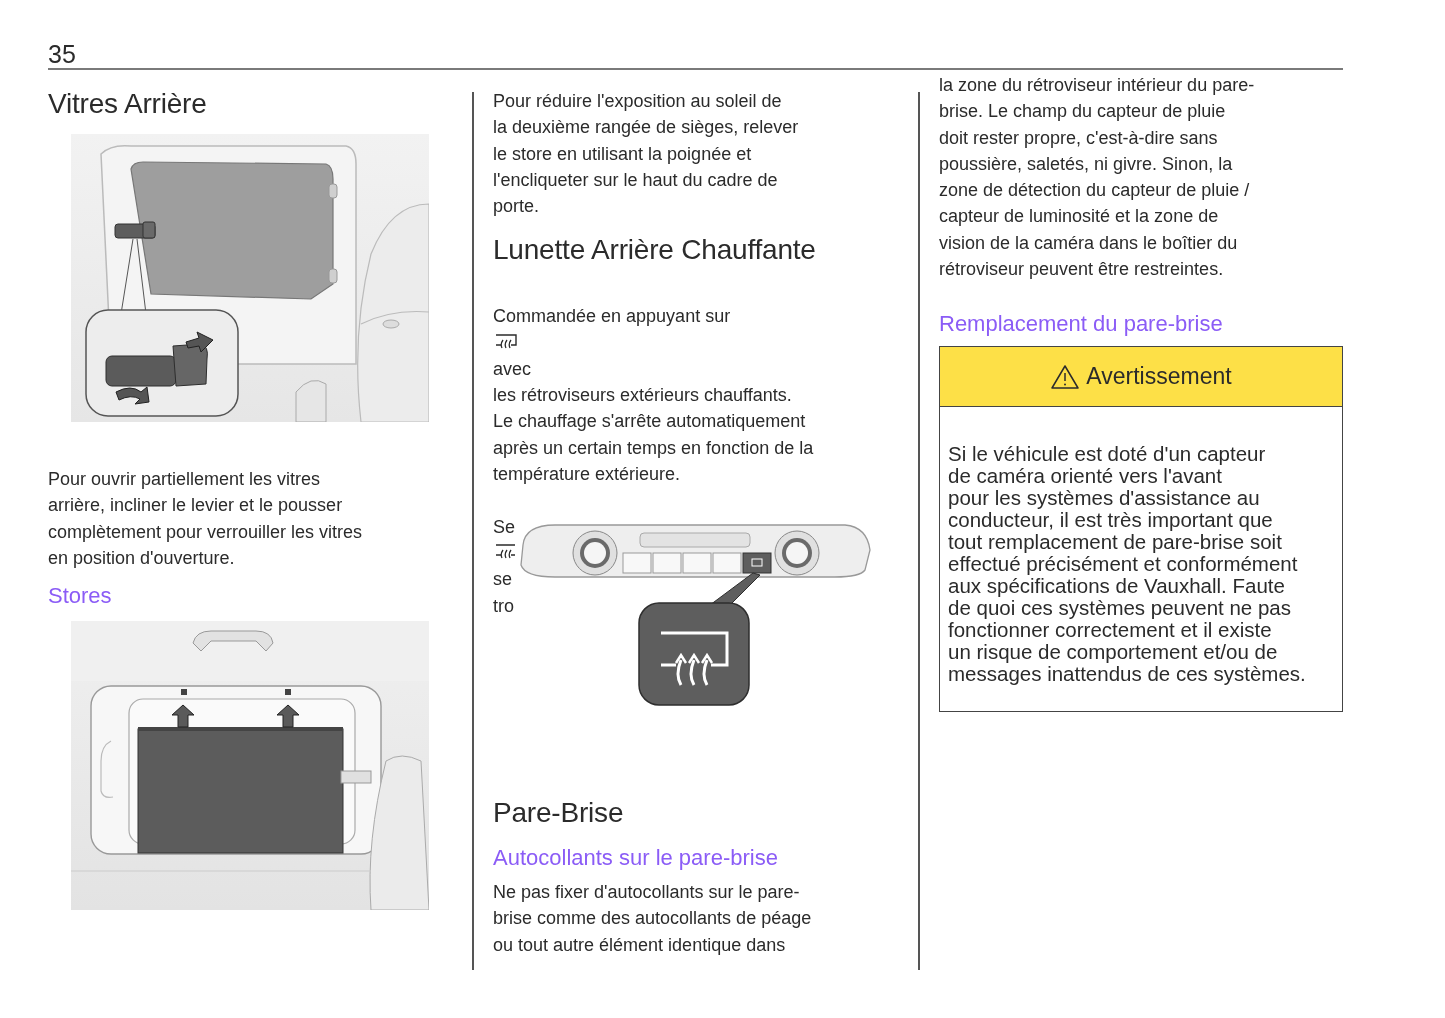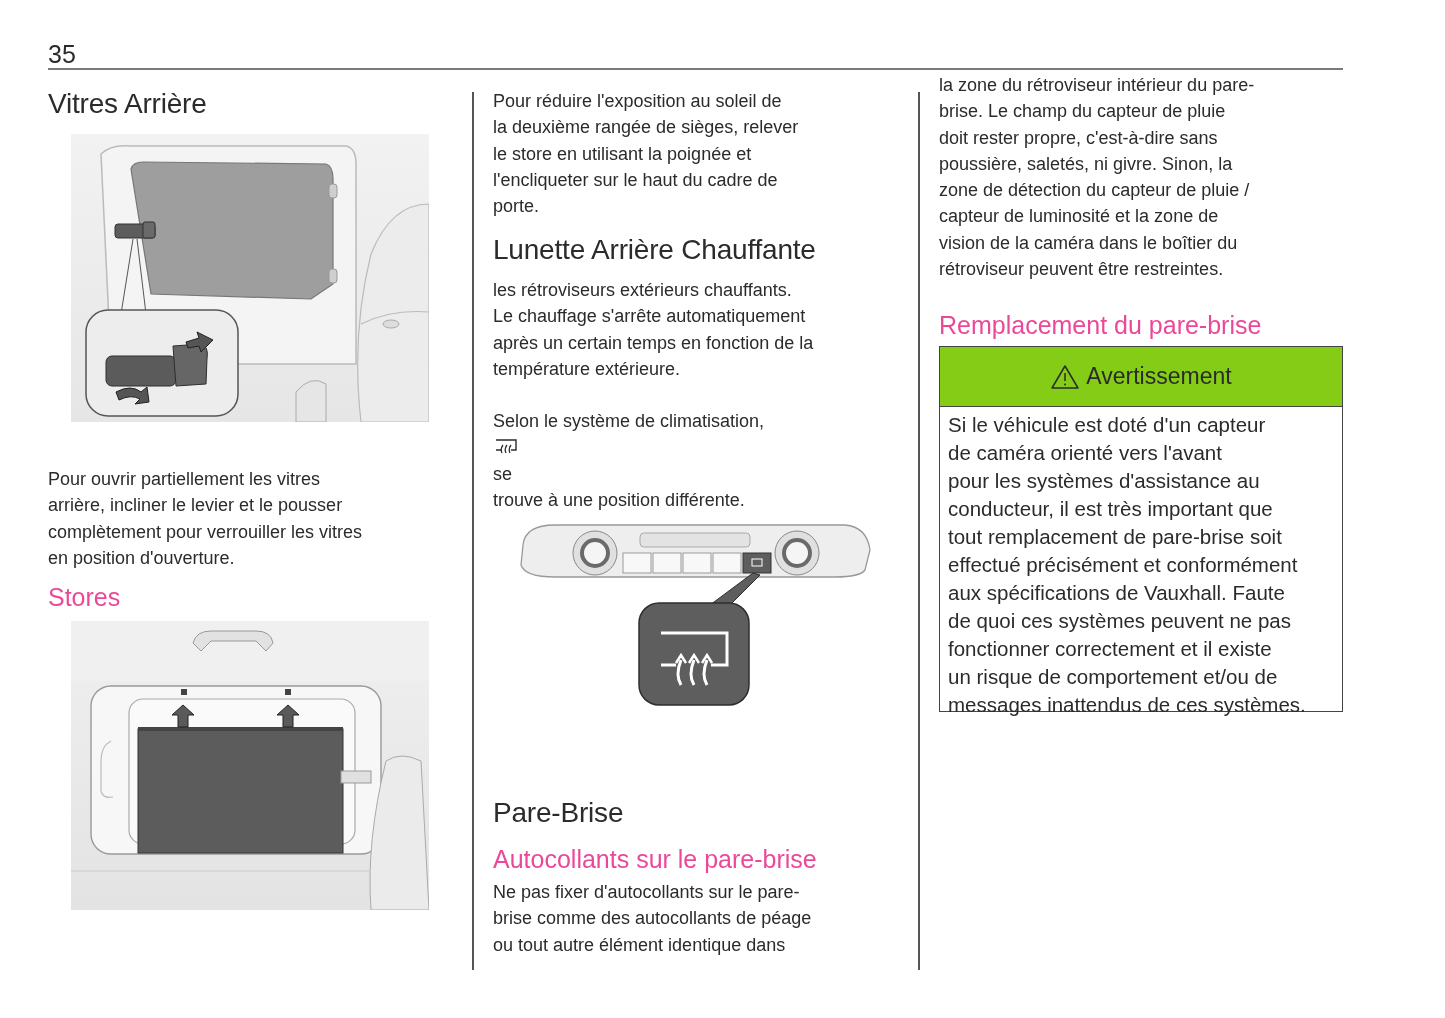--- a/index.html
+++ b/index.html
@@ -8,38 +8,38 @@
 
     .page-header { position: absolute; left: 48px; top: 38px; width: 1295px; height: 32px; border-bottom: 2px solid #7a7a7a; }
     .page-number { position: absolute; left: 0; top: 2px; font-size: 25px; color: #2b2b2b; }
     .page-title { position: absolute; left: 133px; top: 2px; font-size: 25px; color: #2b2b2b; }
 
     .divider { position: absolute; width: 1.5px; background: #555; }
     .divider-1 { left: 472px; top: 92px; height: 878px; }
     .divider-2 { left: 918px; top: 92px; height: 878px; }
 
     h1.section { font-size: 28px; font-weight: normal; color: #2b2b2b; letter-spacing: -0.2px; }
-    h2.sub { font-size: 25px; font-weight: normal; color: #ec4899; }
+    h2.sub { font-size: 22px; font-weight: normal; color: #8b5cf6; }
     p.body { font-size: 18px; line-height: 26.3px; color: #2b2b2b; white-space: pre-line; }
 
     .abs { position: absolute; }
 
     
     .figure { position: absolute; background: #ebebeb; overflow: hidden; }
     .fig-windows { left: 71px; top: 134px; width: 358px; height: 288px; background: linear-gradient(180deg,#f2f2f2 0%,#e6e6e6 100%); }
     .fig-blinds { left: 71px; top: 621px; width: 358px; height: 289px; background: linear-gradient(180deg,#f0f0f0 0%,#e3e3e3 100%); }
     .fig-panel { left: 515px; top: 515px; width: 360px; height: 195px; background: #ffffff; }
 
     .inline-icon { display: inline-block; width: 22px; height: 16px; vertical-align: -1px; margin: 0 2px; }
 
     
     .warn-box { position: absolute; left: 939px; top: 346px; width: 404px; height: 366px; border: 1.5px solid #444; }
-    .warn-head { height: 60px; background: #84cc16; border-bottom: 1.5px solid #444; display: flex; align-items: center; justify-content: center; gap: 6px; }
+    .warn-head { height: 60px; background: #fde047; border-bottom: 1.5px solid #444; display: flex; align-items: center; justify-content: center; gap: 6px; }
     .warn-title { font-size: 23px; color: #2b2b2b; }
-    .warn-text { padding: 4px 0 0 8px; font-size: 20.5px; line-height: 28px; white-space: pre-line; color: #2b2b2b; }
+    .warn-text { padding: 4px 0 0 8px; font-size: 20.5px; line-height: 22px; white-space: pre-line; color: #2b2b2b; margin-top: 32px; }
   </style>
 </head>
 <body>
 
 <div class="page-header">
   <span class="page-number">35</span>
 </div>
 
 <div class="divider divider-1"></div>
 <div class="divider divider-2"></div>
@@ -111,20 +111,28 @@
 
 <p class="body abs" style="left:493px; top:88px; width:400px;">Pour réduire l'exposition au soleil de
 la deuxième rangée de sièges, relever
 le store en utilisant la poignée et
 l'encliqueter sur le haut du cadre de
 porte.</p>
 
 <h1 class="section abs" style="left:493px; top:234px;">Lunette Arrière Chauffante</h1>
 
 <div class="abs" style="left:493px; top:277px; width:400px;">
+  <p class="body">
+    <span>Commandée en appuyant sur</span>
+    <svg class="inline-icon" viewBox="0 0 22 16">
+      <path d="M1 1 H21 V11 H16 M6 11 H1 Z" fill="none" stroke="#2b2b2b" stroke-width="1.4"></path>
+      <path d="M7 14 Q5 10 8 6 M11 14 Q9 10 12 6 M15 14 Q13 10 16 6" fill="none" stroke="#2b2b2b" stroke-width="1.3"></path>
+    </svg>
+    <span>avec</span>
+  </p>
   <p class="body">les rétroviseurs extérieurs chauffants.
 Le chauffage s'arrête automatiquement
 après un certain temps en fonction de la
 température extérieure.</p>
   <p class="body">
     <span>Selon le système de climatisation,</span>
     <svg class="inline-icon" viewBox="0 0 22 16">
       <path d="M1 1 H21 V11 H16 M6 11 H1 Z" fill="none" stroke="#2b2b2b" stroke-width="1.4"></path>
       <path d="M7 14 Q5 10 8 6 M11 14 Q9 10 12 6 M15 14 Q13 10 16 6" fill="none" stroke="#2b2b2b" stroke-width="1.3"></path>
     </svg>

